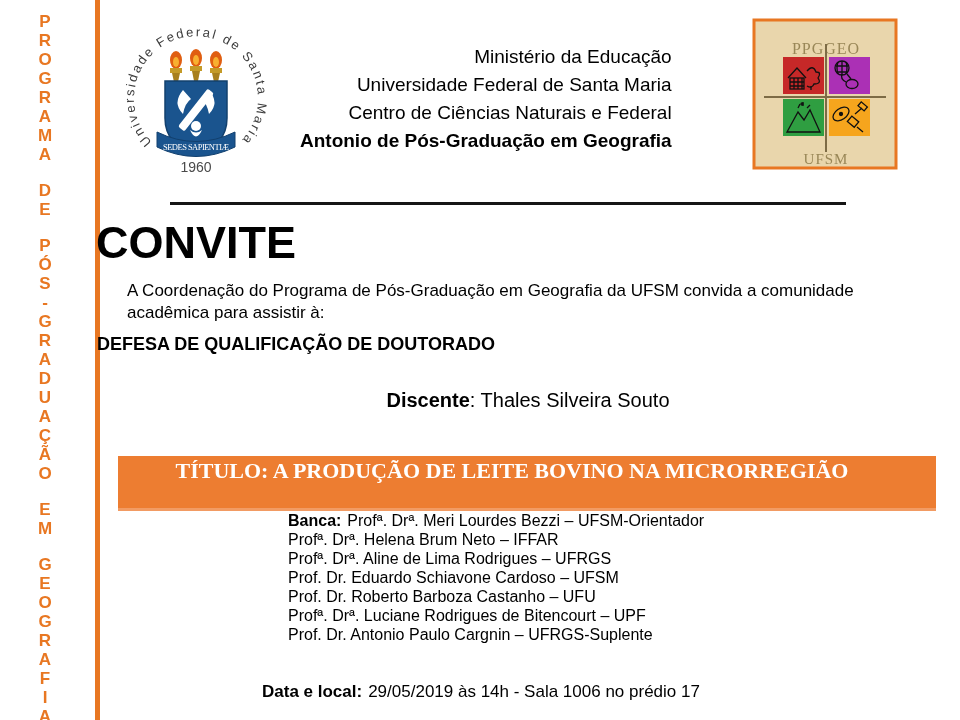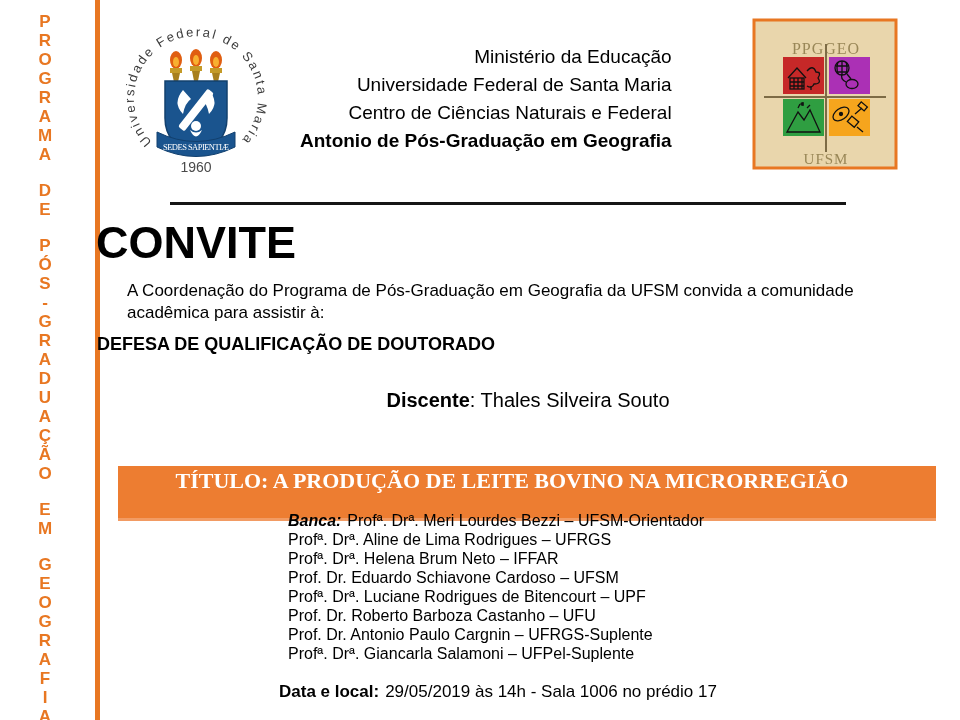--- a/index.html
+++ b/index.html
@@ -40,30 +40,30 @@
     position:absolute; left:97px; top:334px; width:792px; text-align:left;
     font-size:18px; font-weight:bold;
   }
   .discente {
     position:absolute; left:96px; top:389px; width:792px; text-align:center;
     font-size:20px;
     margin-left:36px;
   }
 
   .banner {
-    position:absolute; left:118px; top:466px; width:818px; height:55px; box-sizing:border-box;
+    position:absolute; left:118px; top:456px; width:818px; height:55px; box-sizing:border-box;
     background:var(--banner-orange,#ED7D31); border-bottom:3px solid #F29B63;
     color:#ffffff; font-family:"Liberation Serif", serif; font-weight:bold;
     font-size:22px; line-height:24px; text-align:center; padding:3px 30px 0 0;
   }
 
   .banca { position:absolute; left:288px; top:511px; font-size:16px; line-height:19px; }
-  .banca .label { margin-right:6px;font-style:italic; }
-
-  .footer { position:absolute; left:279px; top:682px; font-size:17px; }
+  .banca .label { margin-right:6px; }
+
+  .footer { position:absolute; left:262px; top:682px; font-size:17px; }
   .footer .value { margin-left:6px; }
 </style>
 </head>
 <body>
 
 <div class="page">
 
   <div class="sidebar-text">
       <div class="sb-letter">P</div>
       <div class="sb-letter">R</div>
@@ -217,33 +217,32 @@
   <div class="banner">
     <div>TÍTULO: A PRODUÇÃO DE LEITE BOVINO NA MICRORREGIÃO</div>
   </div>
 
   <div class="banca">
     <div class="banca-row">
       <span class="bold label">Banca:</span><span>Profª. Drª. Meri Lourdes Bezzi – UFSM-Orientador</span>
     </div>
     <div>
 
+        <div class="banca-row">Profª. Drª. Helena Brum Neto – IFFAR</div>
+
         <div class="banca-row">Profª. Drª. Aline de Lima Rodrigues – UFRGS</div>
 
-        <div class="banca-row">Profª. Drª. Helena Brum Neto – IFFAR</div>
-
         <div class="banca-row">Prof. Dr. Eduardo Schiavone Cardoso – UFSM</div>
 
+        <div class="banca-row">Prof. Dr. Roberto Barboza Castanho – UFU</div>
+
         <div class="banca-row">Profª. Drª. Luciane Rodrigues de Bitencourt – UPF</div>
 
-        <div class="banca-row">Prof. Dr. Roberto Barboza Castanho – UFU</div>
-
         <div class="banca-row">Prof. Dr. Antonio Paulo Cargnin – UFRGS-Suplente</div>
 
-        <div class="banca-row">Profª. Drª. Giancarla Salamoni – UFPel-Suplente</div>
       </div>
   </div>
 
   <div class="footer">
     <span class="bold">Data e local:</span><span class="value">29/05/2019 às 14h - Sala 1006 no prédio 17</span>
   </div>
 
 </div>
 
 </body></html>

